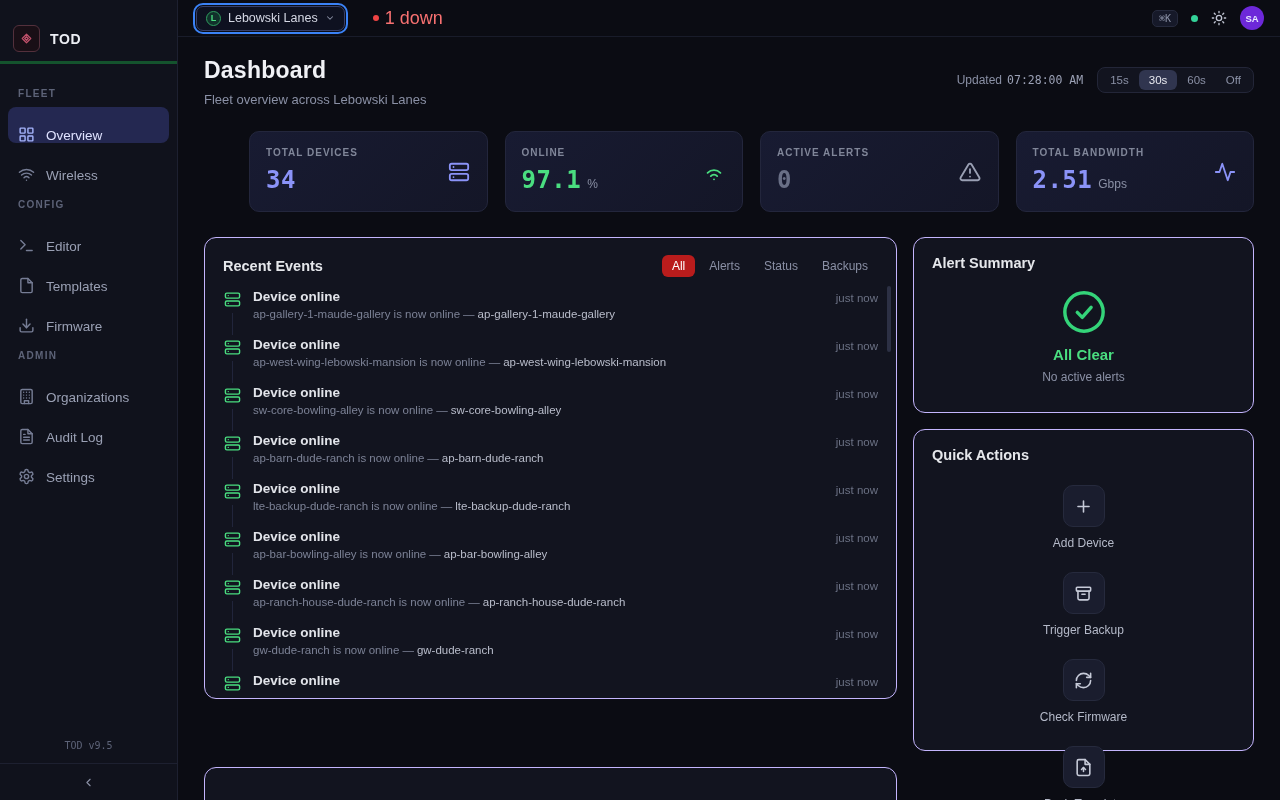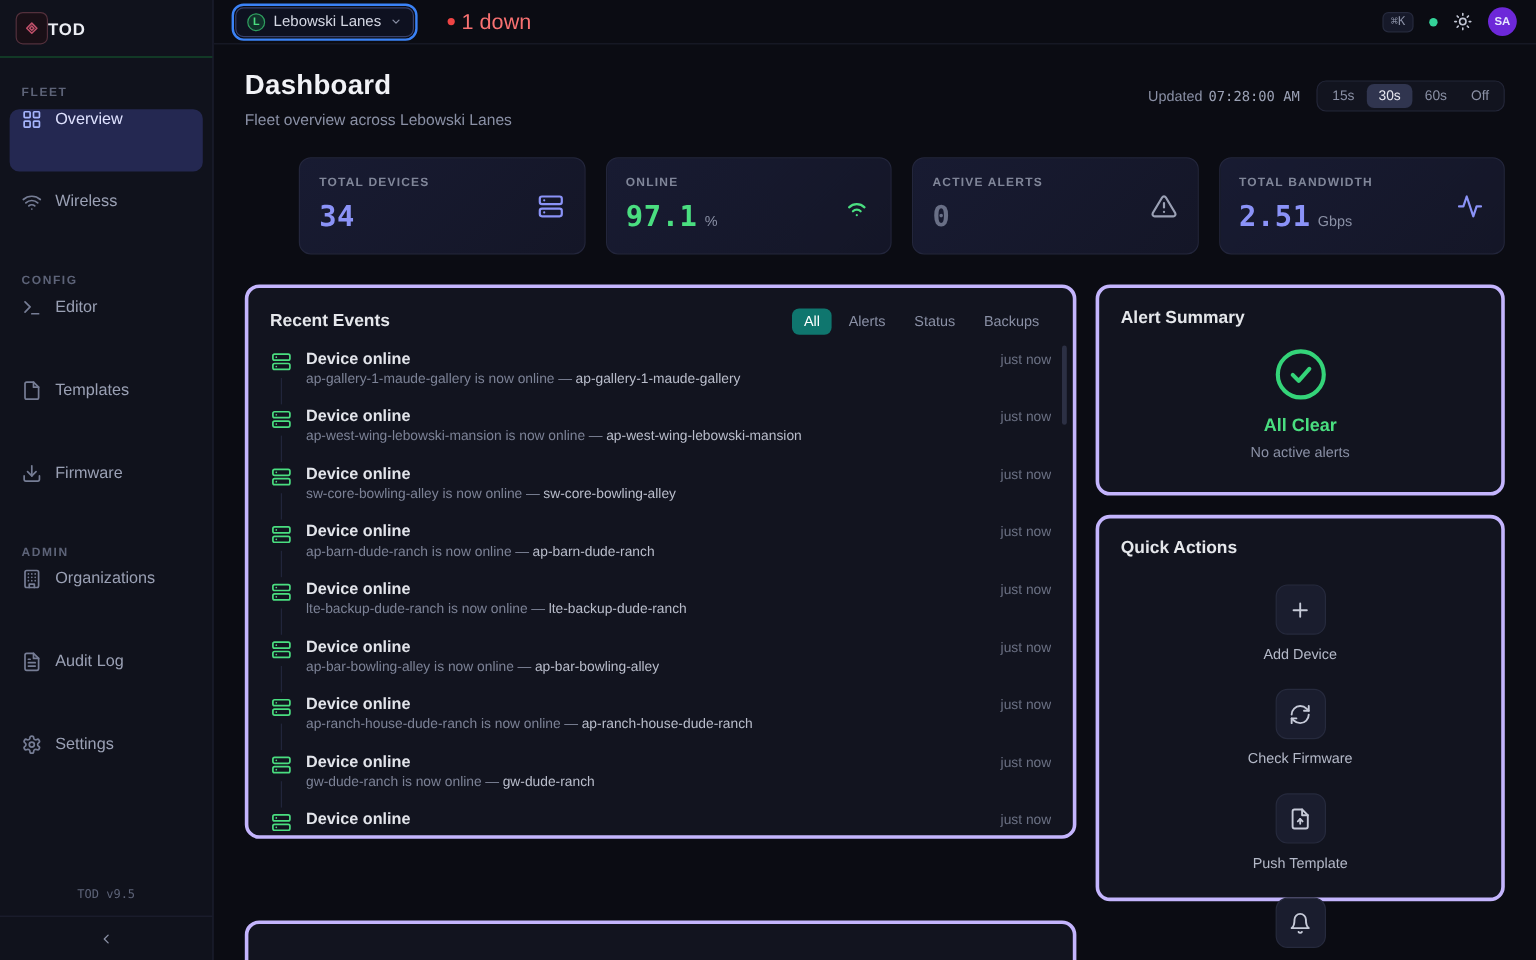--- a/index.html
+++ b/index.html
@@ -8,28 +8,28 @@
     background:#0b0c13;
     color:#e5e7eb;
     font-family:"Liberation Sans", sans-serif;
     display:flex;
     font-size:13px;
   }
   svg { display:block; }
 
   
   .sidebar { width:178px; height:800px; background:#10121c; border-right:1px solid #1d2030; display:flex; flex-direction:column; flex-shrink:0; }
-  .sb-header { height:48px; display:flex; align-items:center; padding:0 13px; border-bottom:1px solid #14532d; flex-shrink:0; }
+  .sb-header { height:48px; display:flex; align-items:center; gap:10px; padding:0 13px; border-bottom:3px solid #14532d; flex-shrink:0;margin-top:16px; }
   .logo-box { width:27px; height:27px; border:1px solid #53303c; background:#190f16; border-radius:6px; display:flex; align-items:center; justify-content:center; color:#c0506a; }
   .logo-box svg { width:17px; height:17px; }
   .app-name { font-weight:700; font-size:14px; letter-spacing:.05em; color:#eceef4; }
   .sb-nav { flex:1; padding:10px 8px 0; overflow:hidden; }
   .sb-section { font-size:10px; letter-spacing:.13em; color:#5d6378; font-weight:700; margin:16px 10px 8px; }
   .sb-section:first-child { margin-top:14px; }
-  .nav-item { display:flex; align-items:flex-start; gap:11px; height:52px; padding:0 10px; border-radius:8px; color:#9aa0b4; font-size:13.5px; cursor:pointer; margin-bottom:17px; }
+  .nav-item { display:flex; align-items:flex-end; gap:11px; height:36px; padding:0 10px; border-radius:8px; color:#9aa0b4; font-size:13.5px; cursor:pointer; margin-bottom:4px; }
   .nav-item.active { background:#242851; color:#dfe2ff; }
   .nav-item.active .nav-icon { color:#a5b4fc; }
   .nav-icon { width:17px; height:17px; color:#767d95; flex-shrink:0; }
   .nav-icon svg { width:100%; height:100%; }
   .sb-footer { text-align:center; font-family:"DejaVu Sans Mono", monospace; font-size:10px; color:#5d6378; padding:10px 0 12px; }
   .sb-collapse { height:37px; border-top:1px solid #1d2030; display:flex; align-items:center; justify-content:center; color:#8a90a5; cursor:pointer; flex-shrink:0; }
 
   
   .main { flex:1; display:flex; flex-direction:column; height:800px; overflow:hidden; min-width:0; }
   .topbar { height:37px; border-bottom:1px solid #191c2a; display:flex; align-items:center; padding:0 16px 0 18px; flex-shrink:0; }
@@ -64,31 +64,31 @@
   .stat-label { font-size:10px; letter-spacing:.1em; color:#808699; font-weight:700; }
   .stat-value-row { margin-top:8px; display:flex; align-items:baseline; gap:6px; }
   .stat-value { font-family:"DejaVu Sans Mono", monospace; font-size:24px; font-weight:700; letter-spacing:.02em; }
   .stat-unit { font-size:12px; color:#8a90a5; }
   .stat-icon { position:absolute; right:17px; top:50%; transform:translateY(-50%); width:22px; height:22px; }
   .stat-icon svg { width:100%; height:100%; }
   .v-purple { color:#8b93f8; } .v-green { color:#4ade80; } .v-gray { color:#696f86; }
   .i-purple { color:#8b93f8; } .i-green { color:#4ade80; } .i-gray { color:#9aa0b4; }
 
   
-  .card { background:#12141f; border:3px solid #c4b5fd; border-radius:12px; }
+  .card { background:#12141f; border:1px solid #c4b5fd; border-radius:12px; }
   .content-grid { display:grid; grid-template-columns:1fr 341px; gap:16px; align-items:start; }
   .right-col { display:flex; flex-direction:column; gap:16px; }
   .card-title { font-size:14.5px; font-weight:600; color:#e5e7eb; }
 
   
   .events-card { height:462px; padding:17px 18px 0; overflow:hidden; position:relative; }
   .events-head { display:flex; justify-content:space-between; align-items:center; margin-bottom:12px; }
   .filters { display:flex; gap:4px; align-items:center; }
   .filter-btn { font-size:12px; color:#8a90a5; padding:4px 10px; border-radius:6px; cursor:pointer; }
-  .filter-btn.active { background:#0f766e; color:#fff; }
+  .filter-btn.active { background:#b91c1c; color:#fff; }
   .events-list { overflow:hidden; height:408px; }
   .evt { display:flex; gap:12px; height:48px; }
   .evt-iconcol { width:18px; display:flex; flex-direction:column; align-items:center; flex-shrink:0; }
   .evt-icon { width:17px; height:17px; color:#4ade80; margin-top:2px; flex-shrink:0; }
   .evt-icon svg { width:100%; height:100%; }
   .evt-line { width:1px; flex:1; background:#21253b; margin-top:5px; margin-bottom:2px; }
   .evt-body { flex:1; min-width:0; }
   .evt-title { font-size:13.5px; font-weight:600; color:#e2e4ea; }
   .evt-desc { font-size:11.5px; color:#7c8296; margin-top:4px; white-space:nowrap; overflow:hidden; }
   .evt-device { color:#b9bdcb; }
@@ -540,20 +540,32 @@
                       <path d="M5 12h14M12 5v14"></path>
                     </svg>
                   </span>
                 </span>
               <span class="qa-label">Add Device</span>
             </div>
             <div class="qa-item">
               <span class="qa-icon">
                   <span>
                     <svg viewBox="0 0 24 24" width="19" height="19" fill="none" stroke="currentColor" stroke-width="2" stroke-linecap="round" stroke-linejoin="round">
+                      <rect x="3" y="4" width="18" height="5" rx="1"></rect>
+                      <path d="M5 9v9a2 2 0 0 0 2 2h10a2 2 0 0 0 2-2V9"></path>
+                      <path d="M10 13h4"></path>
+                    </svg>
+                  </span>
+                </span>
+              <span class="qa-label">Trigger Backup</span>
+            </div>
+            <div class="qa-item">
+              <span class="qa-icon">
+                  <span>
+                    <svg viewBox="0 0 24 24" width="19" height="19" fill="none" stroke="currentColor" stroke-width="2" stroke-linecap="round" stroke-linejoin="round">
                       <path d="M21 12a9 9 0 0 1-9 9 9.75 9.75 0 0 1-6.74-2.74L3 16"></path>
                       <path d="M3 12a9 9 0 0 1 9-9 9.75 9.75 0 0 1 6.74 2.74L21 8"></path>
                       <path d="M21 3v5h-5"></path>
                       <path d="M3 21v-5h5"></path>
                     </svg>
                   </span>
                 </span>
               <span class="qa-label">Check Firmware</span>
             </div>
             <div class="qa-item">

